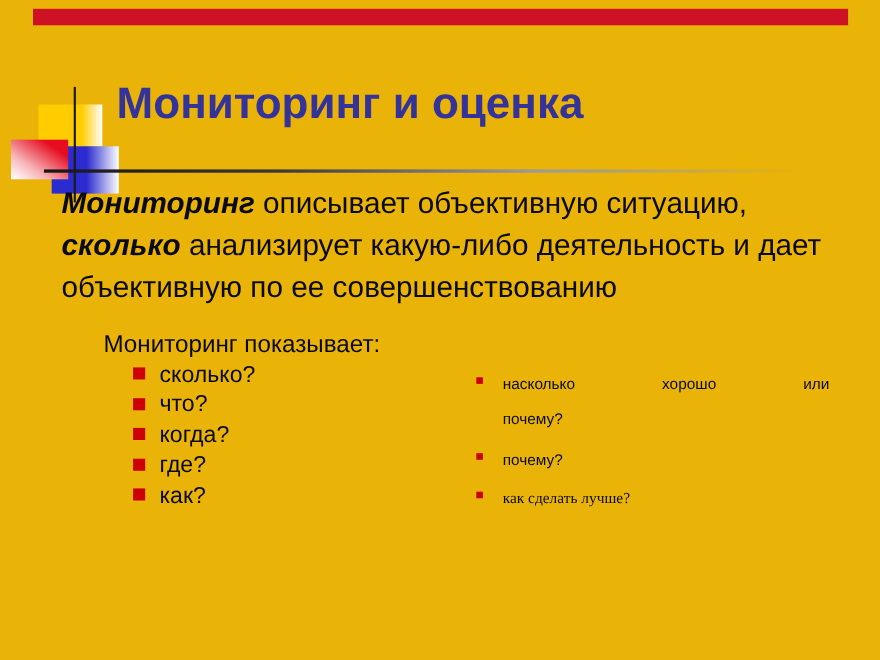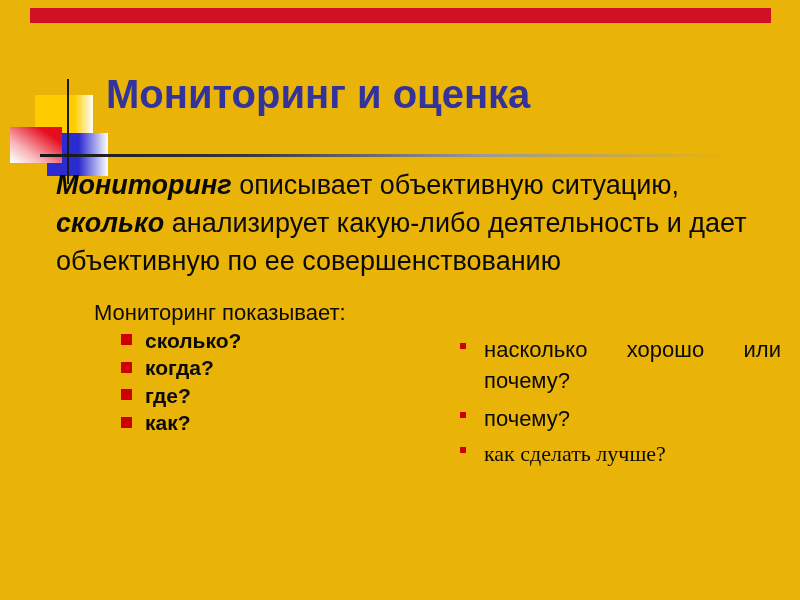--- a/index.html
+++ b/index.html
@@ -26,25 +26,25 @@
     font-size: 40px; line-height: 46px; font-weight: bold; }
 
   .intro { position: absolute; left: 56px; top: 166px; margin: 0;
     font-size: 27px; line-height: 38px; white-space: nowrap; }
   .term { font-weight: bold; font-style: italic; }
 
   .col-header { position: absolute; margin: 0; font-size: 22px; line-height: 26px; }
   #mon-header  { left: 94px;  top: 300px; }
   #eval-header { left: 390px; top: 302px; }
 
-  #mon-items { position: absolute; left: 121px; top: 327px; font-weight: bold; }
+  #mon-items { position: absolute; left: 121px; top: 327px; }
   .mon-item { display: flex; align-items: center; height: 27.5px; font-size: 21px; }
   .bullet-lg { flex: none; width: 11px; height: 11px; margin-right: 13px; margin-top: -2px; }
 
-  .eval-item { position: absolute; left: 459px; width: 322px; font-size: 22px; line-height: 31px; }
+  .eval-item { position: absolute; left: 432px; width: 322px; font-size: 14px; line-height: 31px; }
   #eval-item-0 { top: 334px; }
   #eval-item-1 { top: 403px; }
   #eval-item-2 { top: 438px; font-family: Liberation Serif, serif; }
   .bullet-sm { position: absolute; left: 1px; top: 9px; width: 6px; height: 6px; }
   .eval-text { display: block; margin-left: 25px; }
   .just { text-align: justify; text-align-last: justify; }
 </style>
 </head>
 <body>
 
@@ -66,20 +66,24 @@
 
   <p class="col-header" id="mon-header">Мониторинг показывает:</p>
 
   <div id="mon-items">
     <div class="mon-item">
       <span class="bullet-lg" style="background: rgb(204, 0, 0);"></span>
       <span>сколько?</span>
     </div>
     <div class="mon-item">
       <span class="bullet-lg" style="background: rgb(204, 0, 0);"></span>
+      <span>что?</span>
+    </div>
+    <div class="mon-item">
+      <span class="bullet-lg" style="background: rgb(204, 0, 0);"></span>
       <span>когда?</span>
     </div>
     <div class="mon-item">
       <span class="bullet-lg" style="background: rgb(204, 0, 0);"></span>
       <span>где?</span>
     </div>
     <div class="mon-item">
       <span class="bullet-lg" style="background: rgb(204, 0, 0);"></span>
       <span>как?</span>
     </div>

